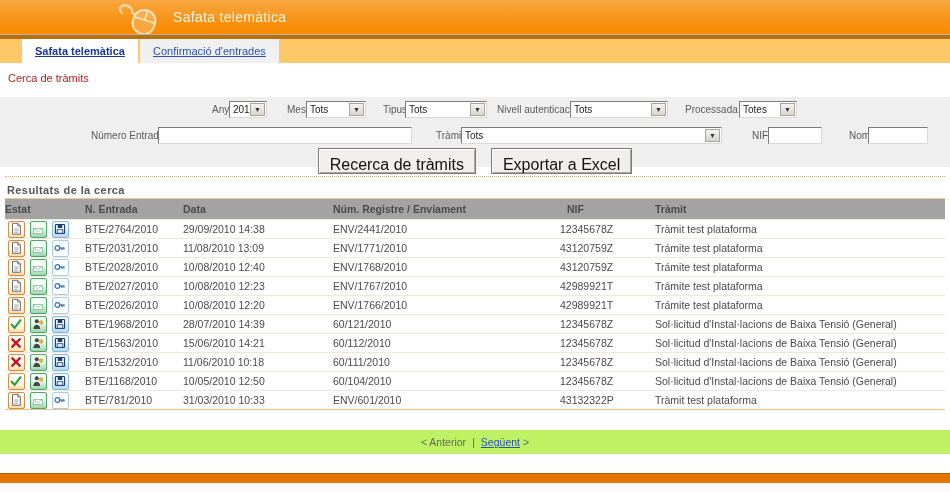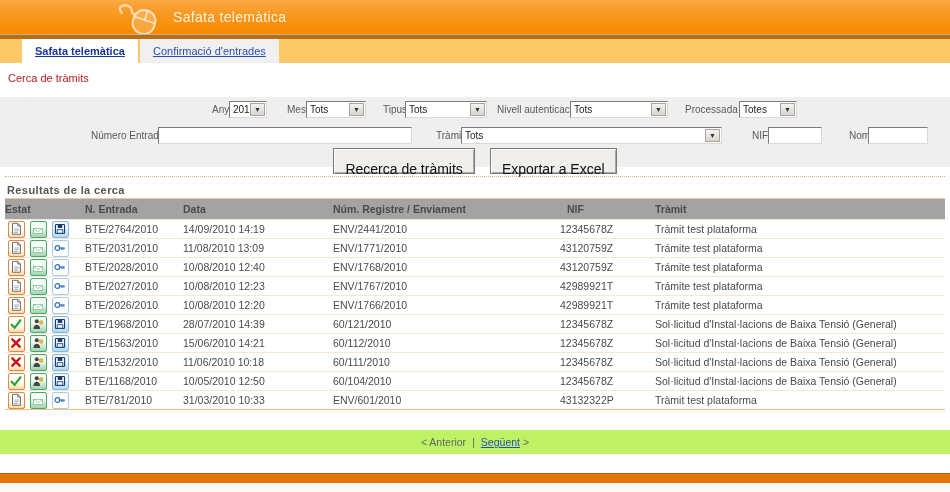--- a/index.html
+++ b/index.html
@@ -32,21 +32,21 @@
   .fselect { position:absolute; height:17px; background:#fff;
              border:1px solid; border-color:#7b7b7b #d9d9d9 #d9d9d9 #7b7b7b;
              display:flex; align-items:center; cursor:pointer; }
   .fselect .sel-text { flex:1; padding:0 3px; font-size:10px; color:#222; overflow:hidden; white-space:nowrap; }
   .fselect .sel-arrow { width:15px; height:13px; margin-right:1px; background:linear-gradient(#f4f3f0,#d8d5ce);
              border:1px solid #a9a49a; display:flex; align-items:center; justify-content:center;
              font-size:7px; color:#333; }
   .finput { position:absolute; height:17px; background:#fff; font-family:"Liberation Sans",sans-serif;
             border:1px solid; border-color:#7b7b7b #d9d9d9 #d9d9d9 #7b7b7b; font-size:10px; padding:0 3px; }
   #form-buttons { position:absolute; left:0; top:51px; width:950px; display:flex; justify-content:center; gap:15px; }
-  .btn { height:16px; padding:12px 11px; font-size:14px; color:#111; background:#f0efec;
+  .btn { height:26px; padding:7px 11px; font-size:16px; color:#111; background:#f0efec;
          border:1px solid #7a7a7a; box-shadow:inset 1px 1px 0 #ffffff, inset -1px -1px 0 #a8a8a8;
          font-family:"Liberation Sans",sans-serif; cursor:pointer; }
 
   
   #dotted-separator { position:absolute; left:5px; top:176px; width:940px; border-top:1px dotted #d9b27c; }
   #results-title { position:absolute; left:7px; top:184px; font-weight:bold; font-size:11px; color:#555; letter-spacing:.4px; }
   #results-table { position:absolute; left:5px; top:198px; width:940px; border-collapse:collapse;
                    border-top:1px solid #f1c995; border-bottom:1px solid #f2bf80; }
   #results-table th { background:#a3a3a3; height:21px; font-size:10.5px; font-weight:bold;
                       color:#4a4a4a; text-align:left; white-space:nowrap; }
@@ -194,21 +194,21 @@
               </svg>
             </span></td>
           <td class="icon-cell"><span class="icon chrome-blue">
               <svg viewBox="0 0 16 16">
                 <rect x="2.8" y="2.8" width="10.4" height="10.4" rx="1" fill="none" stroke="#1b3c6e" stroke-width="1.3"></rect>
                 <rect x="5.4" y="3.2" width="5.2" height="3.6" fill="#1b3c6e"></rect>
                 <rect x="4.8" y="8.8" width="6.4" height="4" fill="#e8f1fa" stroke="#1b3c6e" stroke-width="0.9"></rect>
               </svg>
             </span></td>
           <td class="c-entrada">BTE/2764/2010</td>
-          <td class="c-data">14/09/2010 14:19</td>
+          <td class="c-data">29/09/2010 14:38</td>
           <td class="c-registre">ENV/2441/2010</td>
           <td class="c-nif">12345678Z</td>
           <td class="c-tramit">Tràmit test plataforma</td>
         </tr>
         <tr>
           <td class="icon-cell"><span class="icon chrome-orange">
               <svg viewBox="0 0 16 16">
                 <path d="M4 1.5h6l3 3V14H4z" fill="#fbfbfb" stroke="#666" stroke-width="1.1"></path>
                 <path d="M10 1.5v3h3" fill="none" stroke="#666" stroke-width="1"></path>
                 <path d="M6 8h5M6 10h5M6 12h4" stroke="#9a9a9a" stroke-width="0.9"></path>

